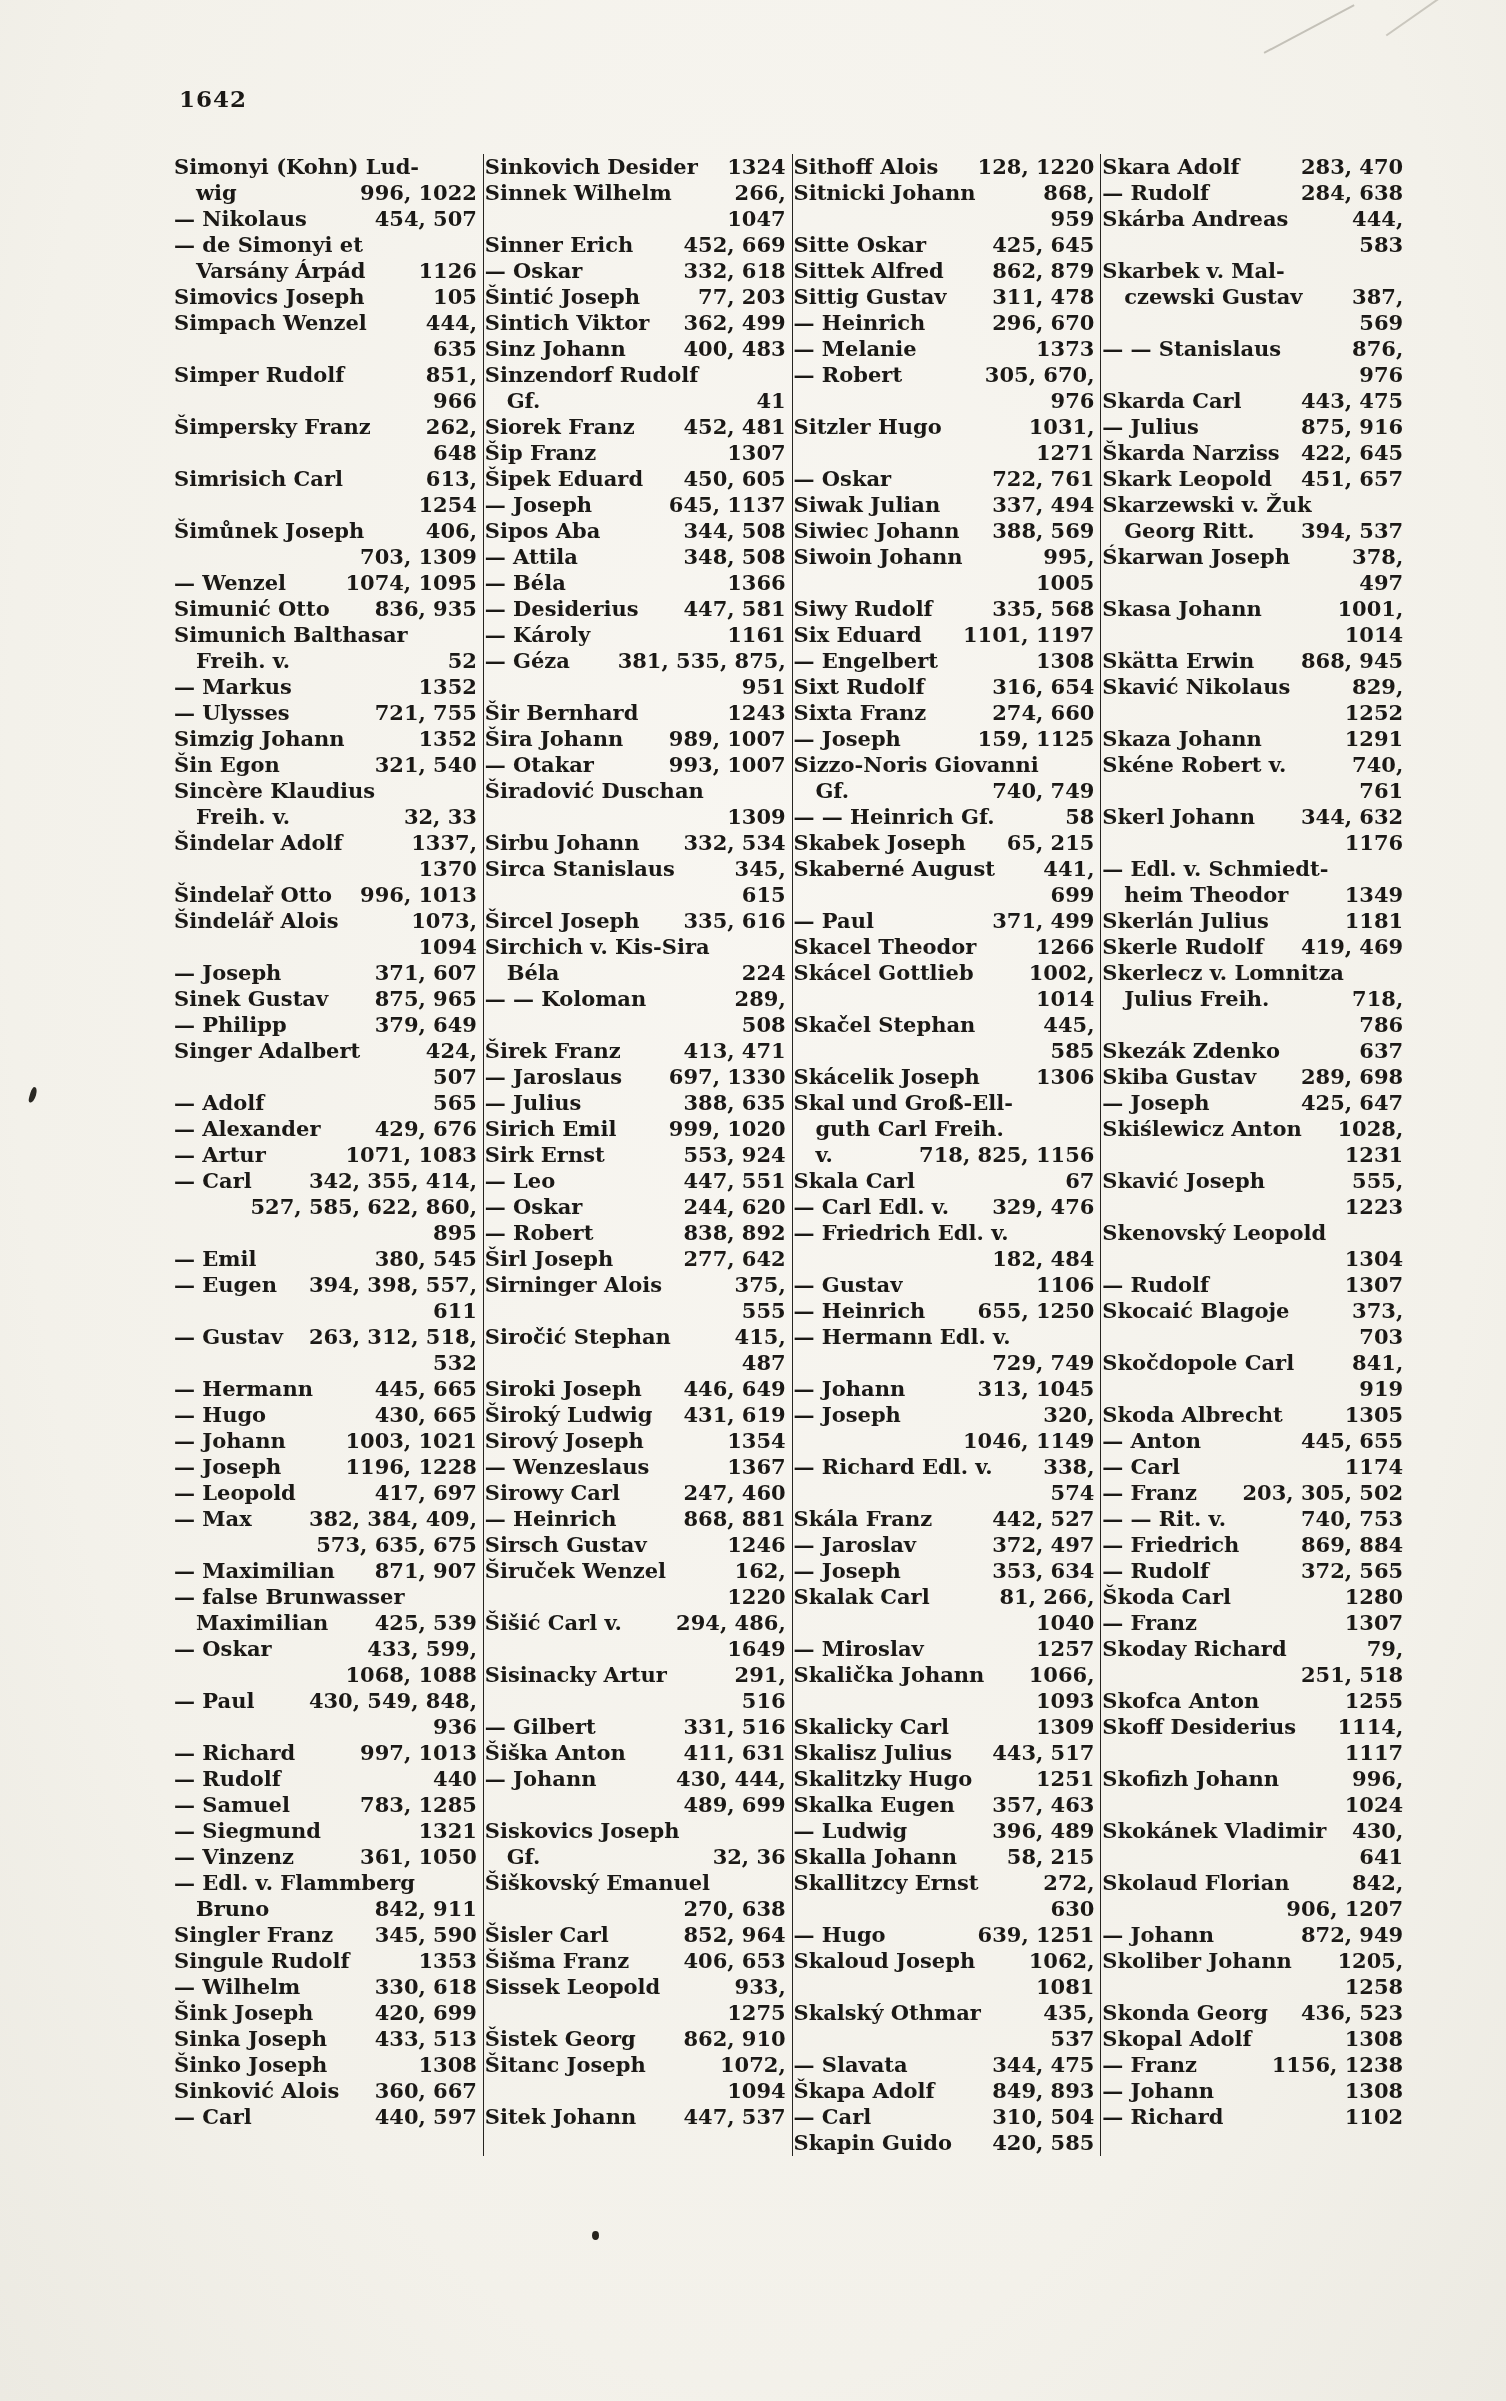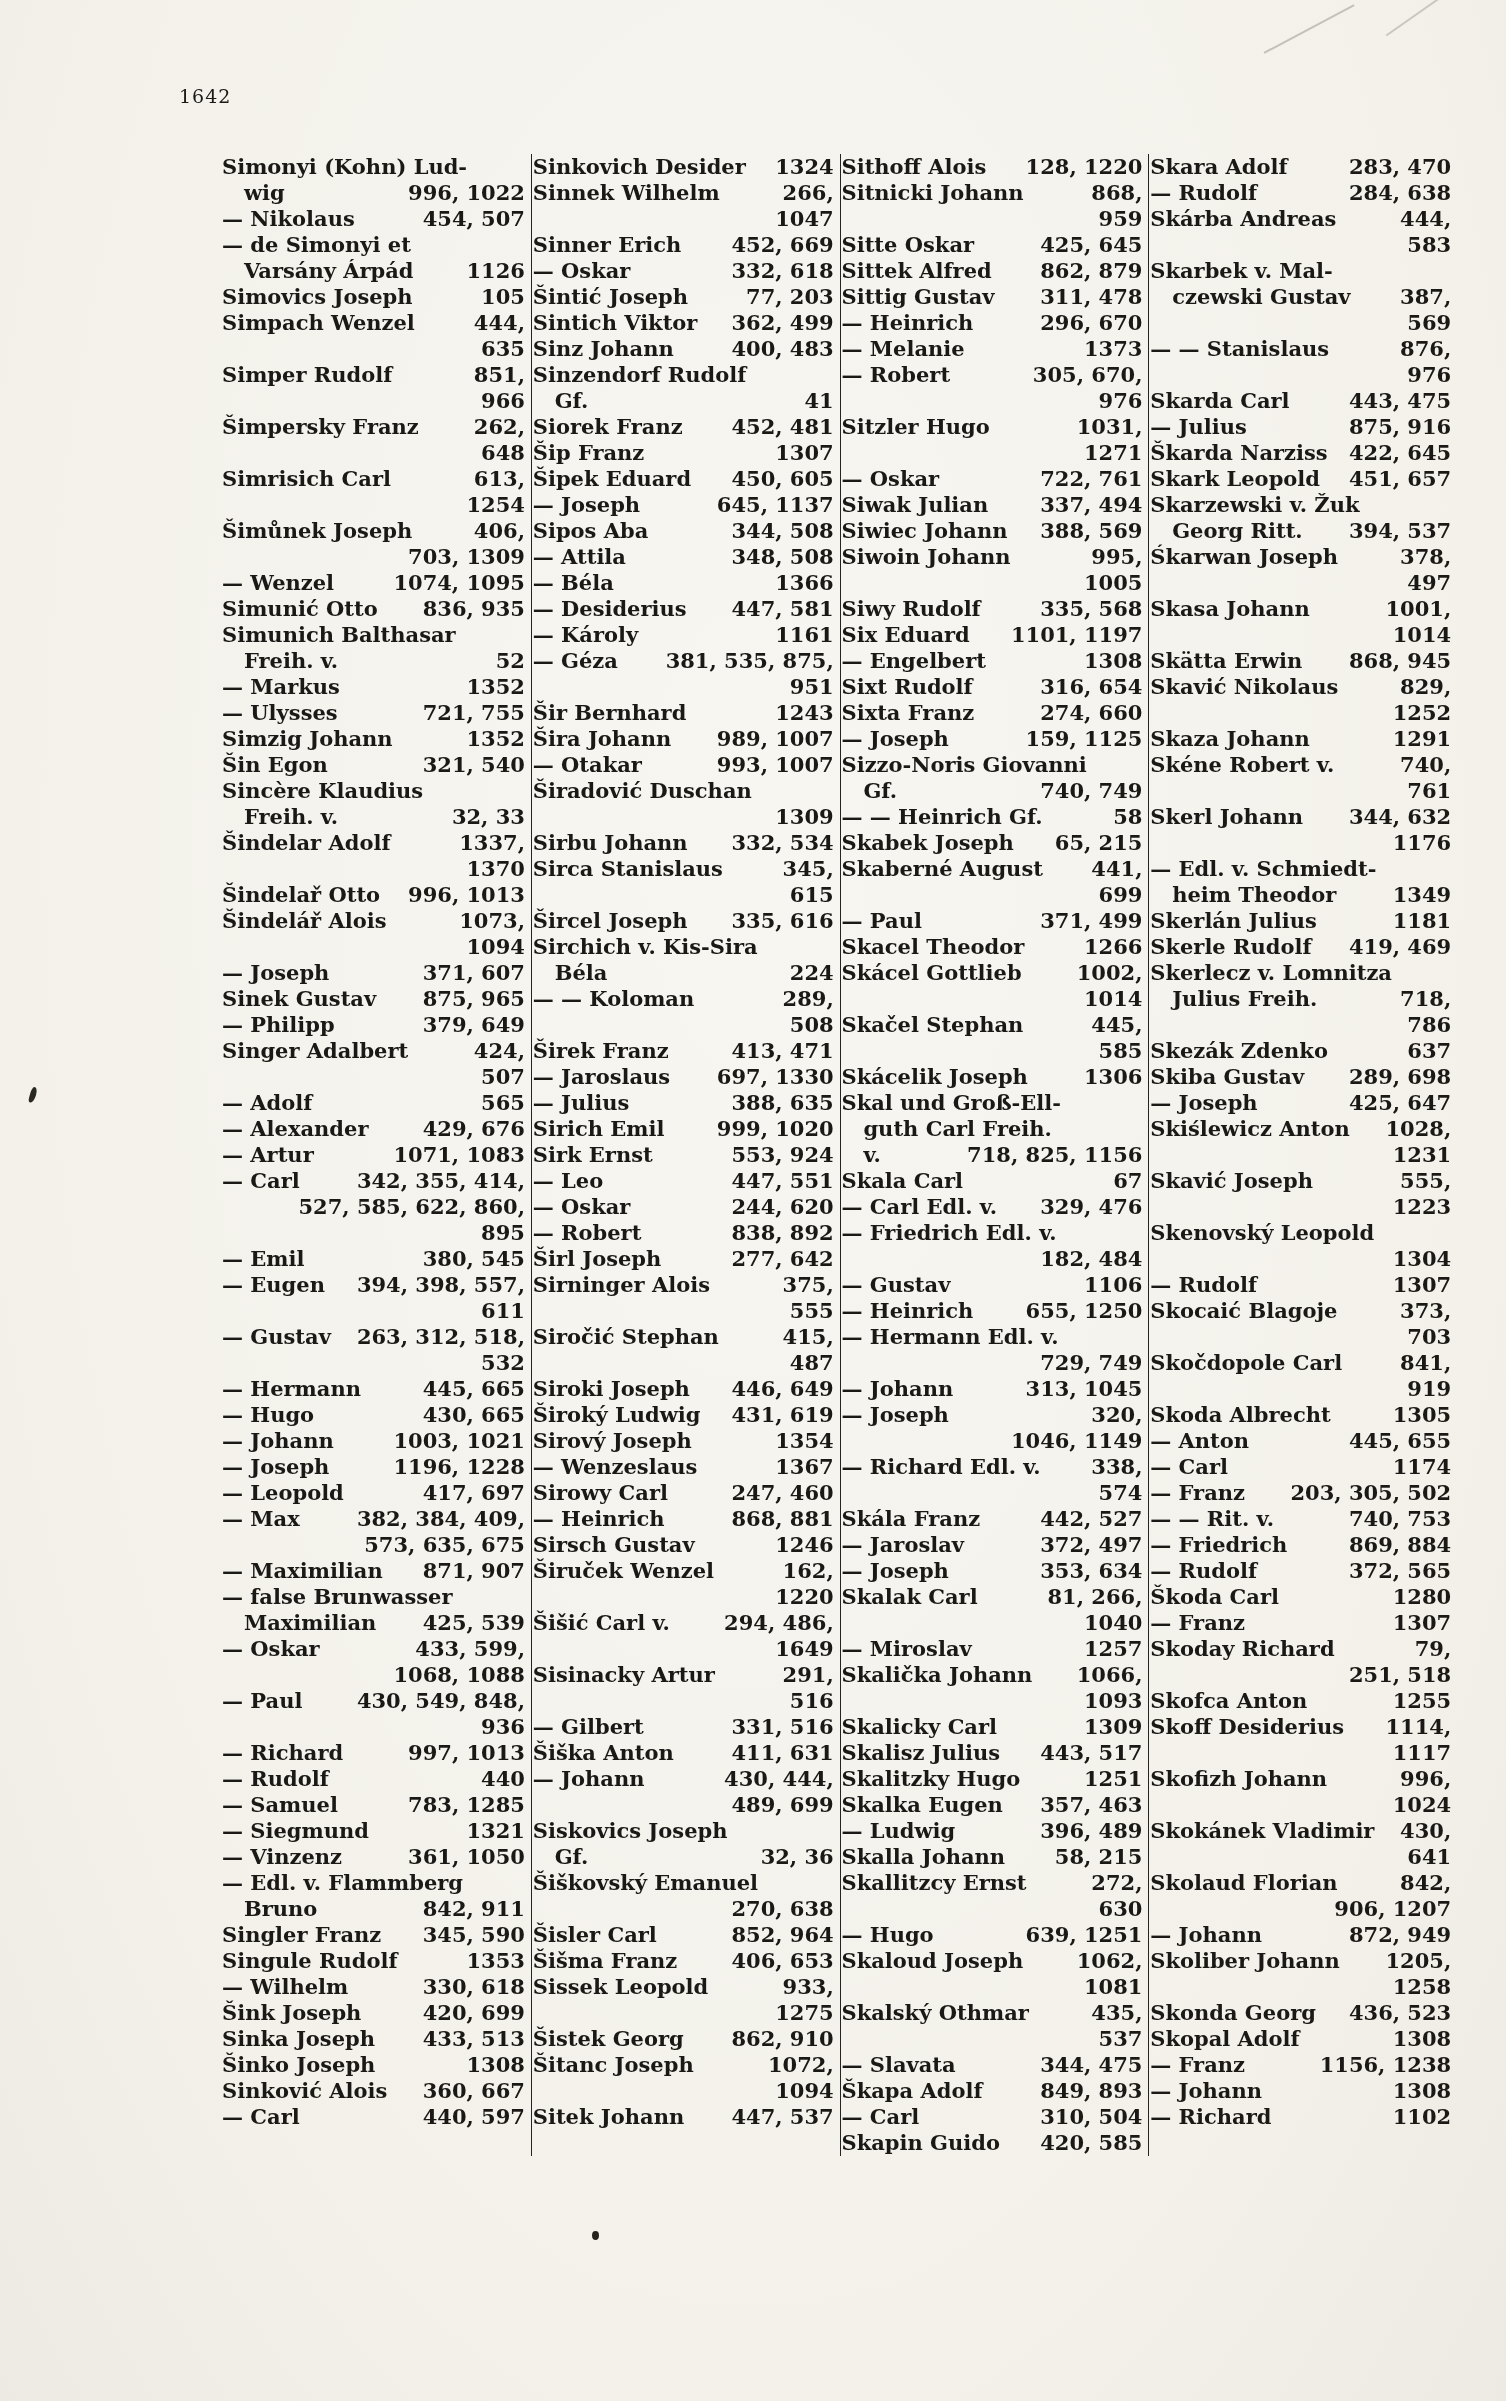--- a/index.html
+++ b/index.html
@@ -10,29 +10,29 @@
   }
   .page {
     position: relative;
     width: 1506px; height: 2401px;
     background: radial-gradient(ellipse at 50% 35%, #f8f6f1 0%, #f3f1ea 70%, #eceae2 100%);
     overflow: hidden;
     color: #1b1916;
   }
   .page-num {
     position: absolute; left: 179px; top: 85px;
-    font-size: 19px; font-weight: 400; letter-spacing: 1px;
+    font-size: 23px; font-weight: 700; letter-spacing: 1px;
   }
   .running-head {
     position: absolute; left: 175px; top: 83px; width: 1232px;
     text-align: center; font-size: 25px; font-weight: 700; letter-spacing: 1.5px;
   }
   .columns {
     position: absolute; left: 174px; top: 154px; width: 1235px;
-    display: flex; align-items: stretch; margin-left: 48px;
+    display: flex; align-items: stretch;
   }
   .col {
     box-sizing: border-box;
     width: 25%;
     padding-right: 5.8px;
   }
   .col + .col {
     border-left: 1.5px solid #262420;
     padding-left: 1px;
   }

